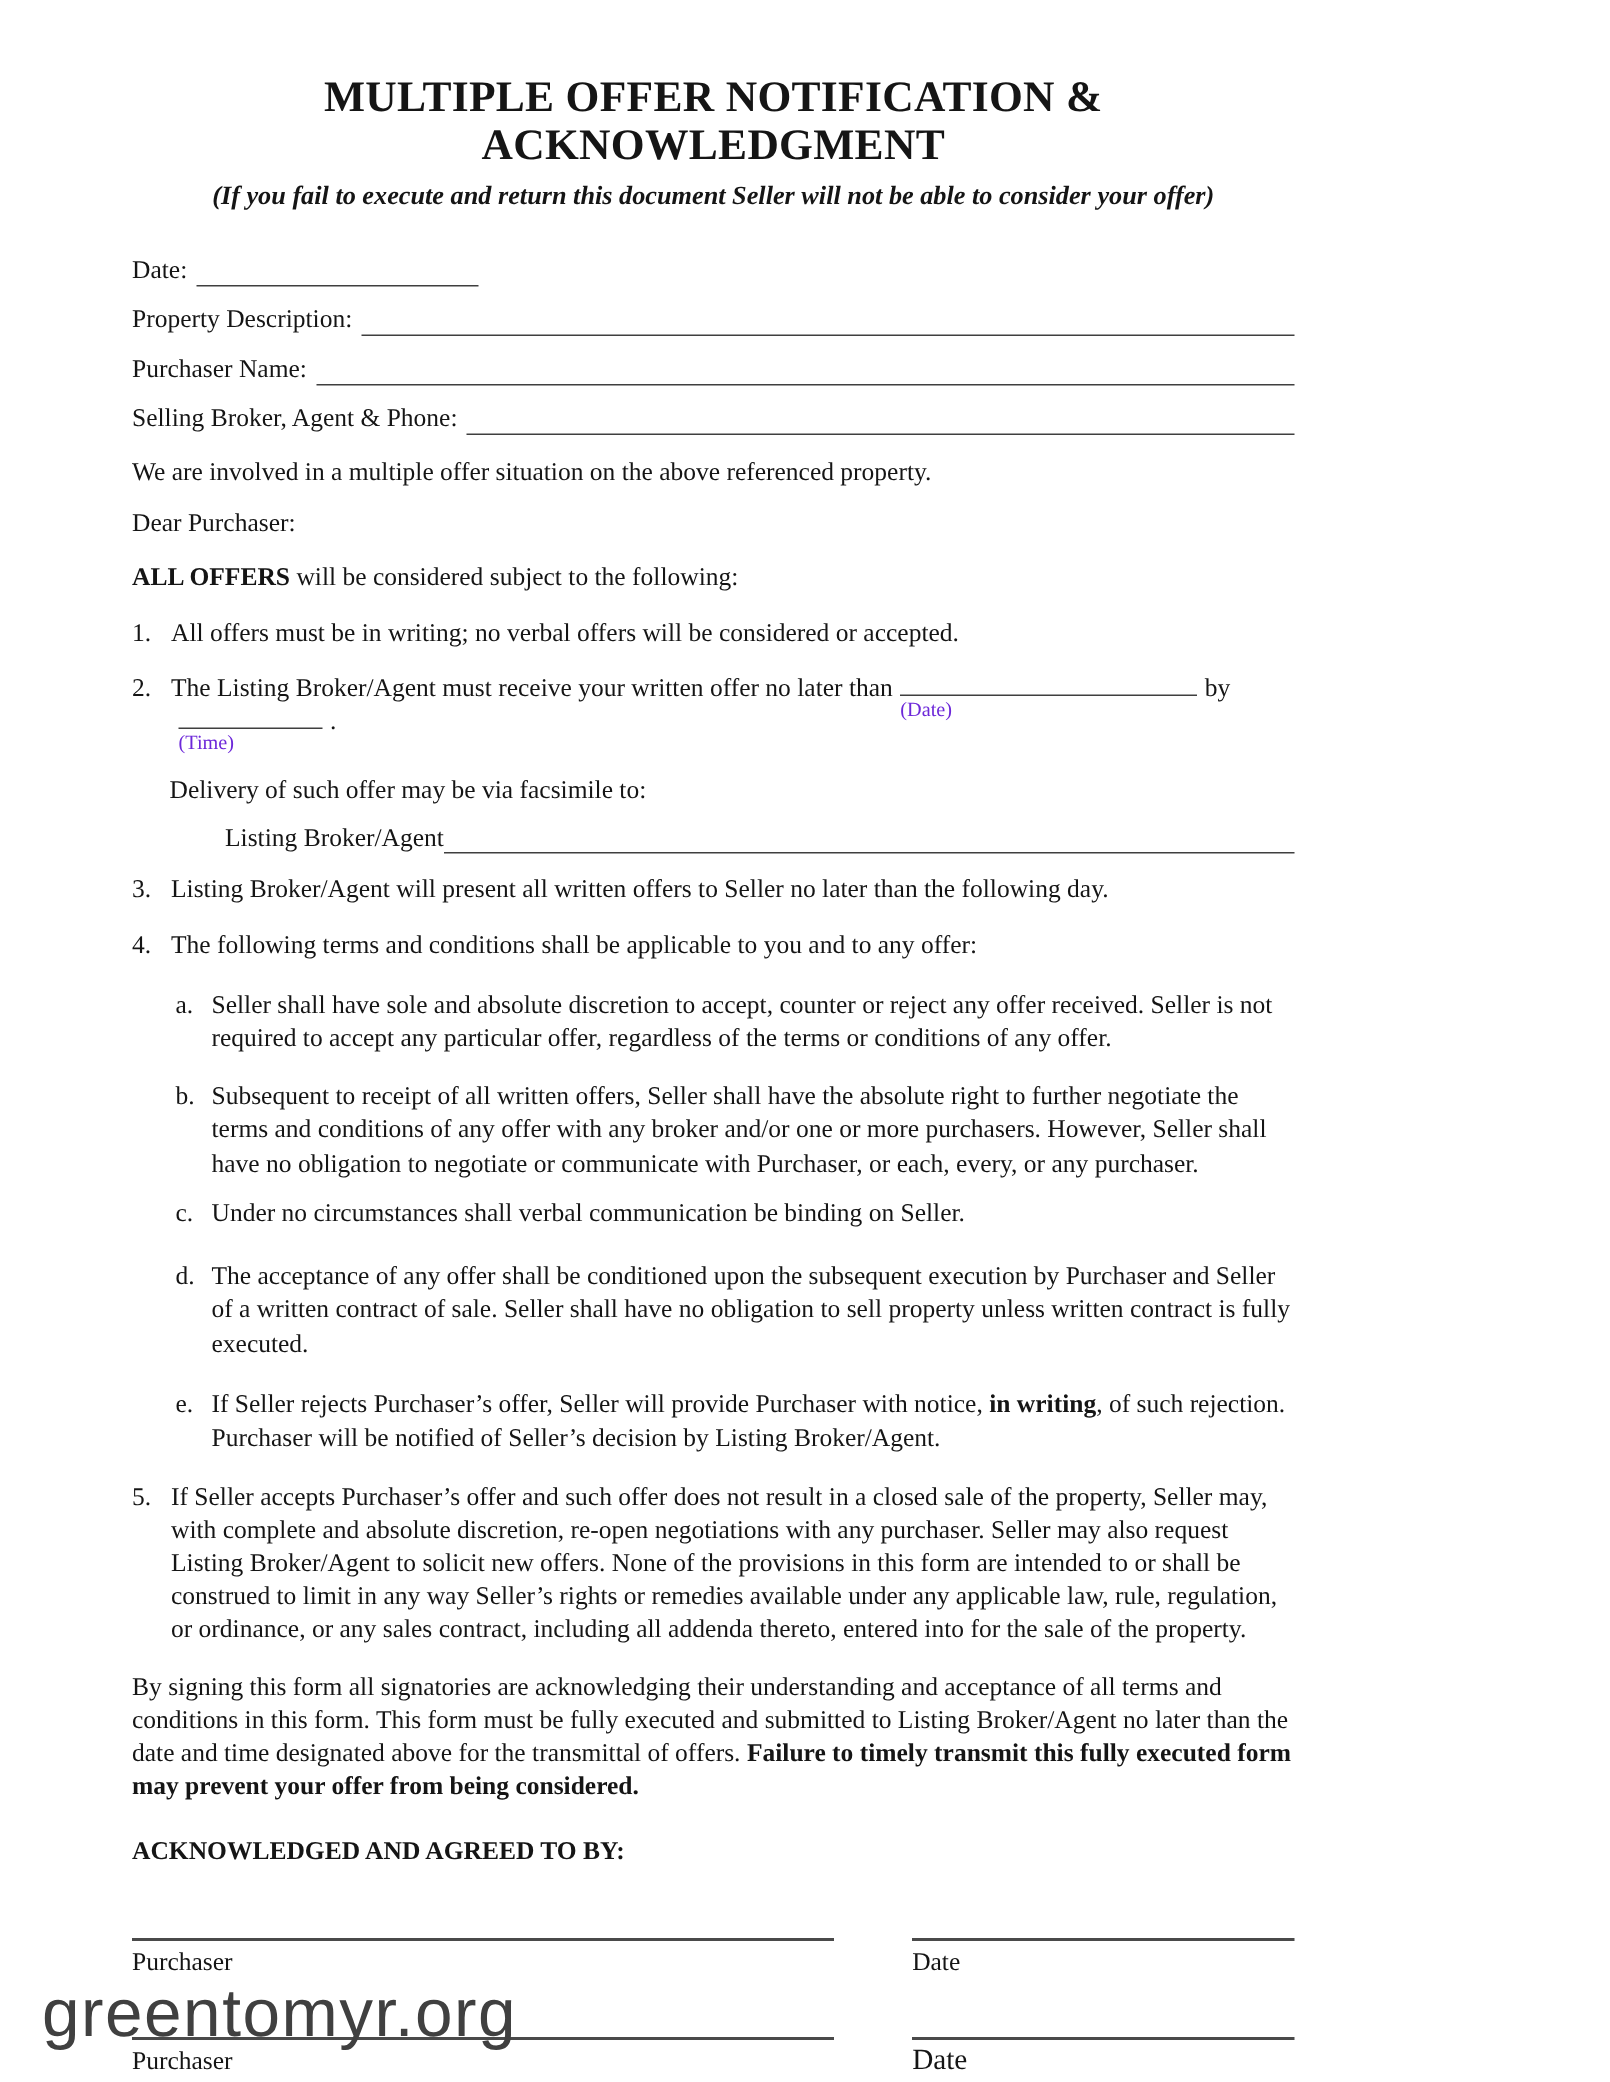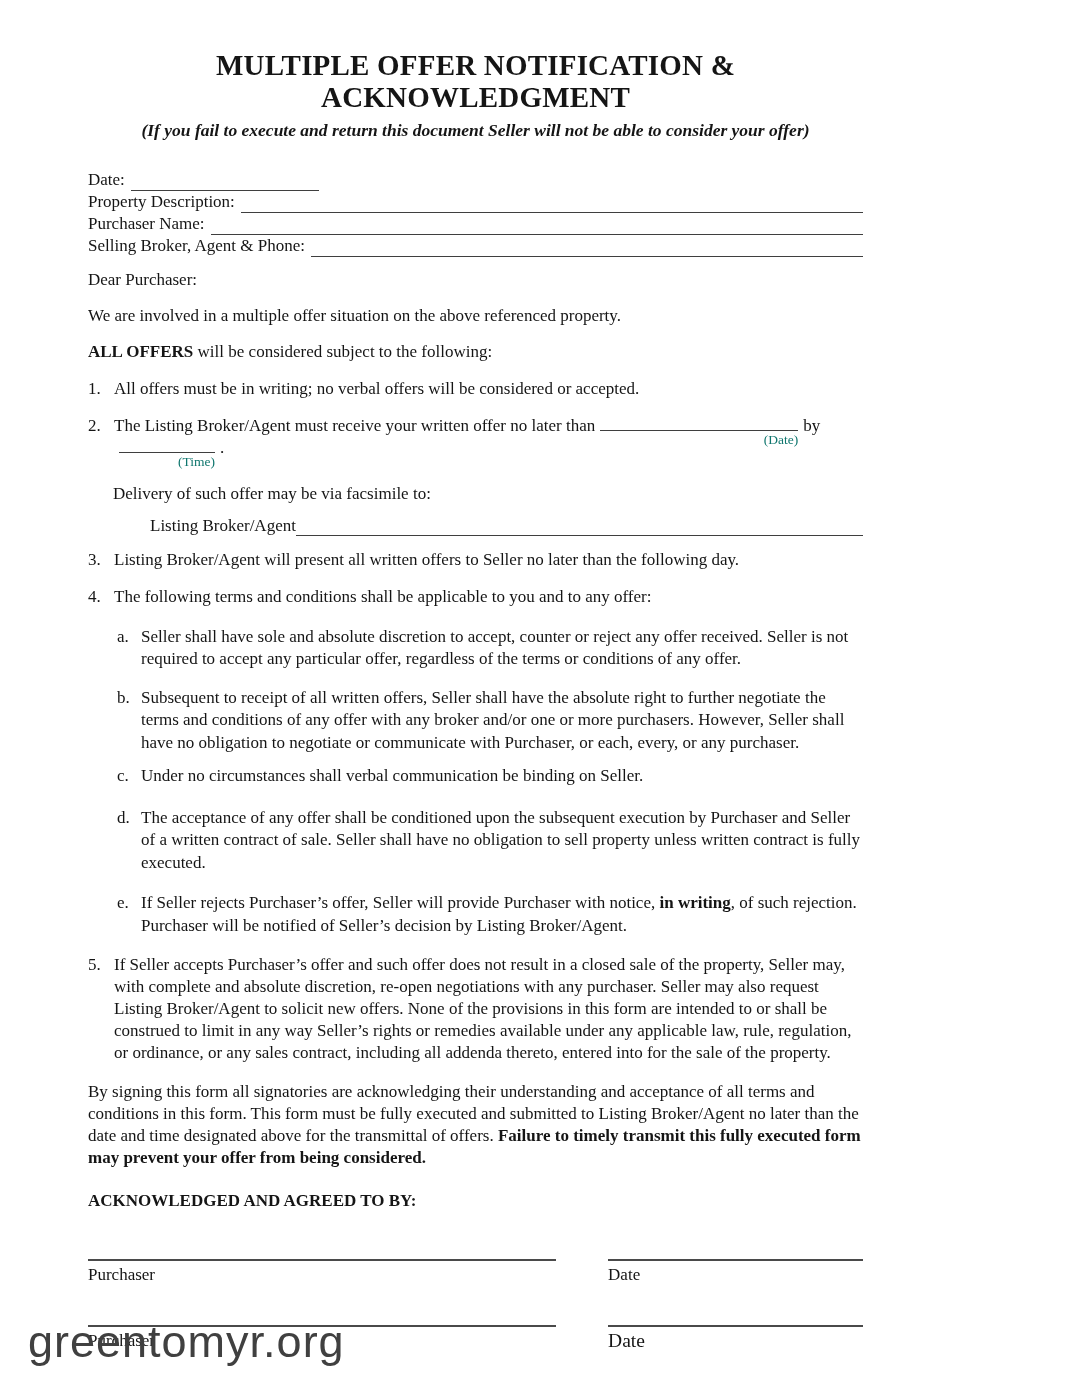--- a/index.html
+++ b/index.html
@@ -23,21 +23,21 @@
     letter-spacing: 0.2px;
   }
   .doc-subtitle {
     text-align: center;
     font-weight: bold;
     font-style: italic;
     font-size: 17.5px;
     margin-top: 6px;
   }
 
-  .field-row { display: flex; align-items: flex-end; line-height: 22px; }
+  .field-row { display: flex; align-items: flex-end; margin-top: 11px; line-height: 22px; }
   .field-row .label { white-space: nowrap; padding-right: 6px; }
   .blank {
     border-bottom: 1.6px solid #3f3f3f;
     height: 20px;
     flex: 1 1 auto;
   }
   .blank.short { flex: 0 0 auto; width: 188px; }
 
   .para { margin-top: 14px; line-height: 22px; }
 
@@ -53,24 +53,24 @@
     display: inline-block;
     border-bottom: 1.6px solid #3f3f3f;
     position: relative;
     vertical-align: baseline;
     margin: 0 5px;
   }
   .inline-blank .caption {
     position: absolute;
     top: 2px;
     left: 0; right: 0;
-    text-align: right;
+    text-align: left;
     font-size: 13.5px;
     line-height: 16px;
-    color: #0f766e;
+    color: #6d28d9;
   }
   .date-blank { width: 198px; }
   .time-blank { width: 96px; }
 
   .indent-1 { margin-left: 25px; }
   .indent-2 { margin-left: 62px; }
 
   .lb-row { display: flex; align-items: center; margin-top: 10px; line-height: 22px; }
   .lb-row .label { white-space: nowrap; }
   .tel-blank { flex: 0 0 auto; width: 190px; border-bottom: 1.6px solid #3f3f3f; height: 20px; margin-left: 6px; }
@@ -122,23 +122,23 @@
     <div class="field-row">
       <span class="label">Purchaser Name:</span>
       <span class="blank"></span>
     </div>
 
     <div class="field-row">
       <span class="label">Selling Broker, Agent &amp; Phone:</span>
       <span class="blank"></span>
     </div>
 
+    <div class="para">We are involved in a multiple offer situation on the above referenced property.</div>
+
     <div class="para" style="margin-top:12px">Dear Purchaser:</div>
-
-    <div class="para">We are involved in a multiple offer situation on the above referenced property.</div>
 
     <div class="para"><span class="bold">ALL OFFERS</span><span> will be considered subject to the following:</span></div>
 
     <div class="num-item">
       <span class="num">1.</span>
       <div class="item-body">All offers must be in writing; no verbal offers will be considered or accepted.</div>
     </div>
 
     <div class="num-item">
       <span class="num">2.</span>

